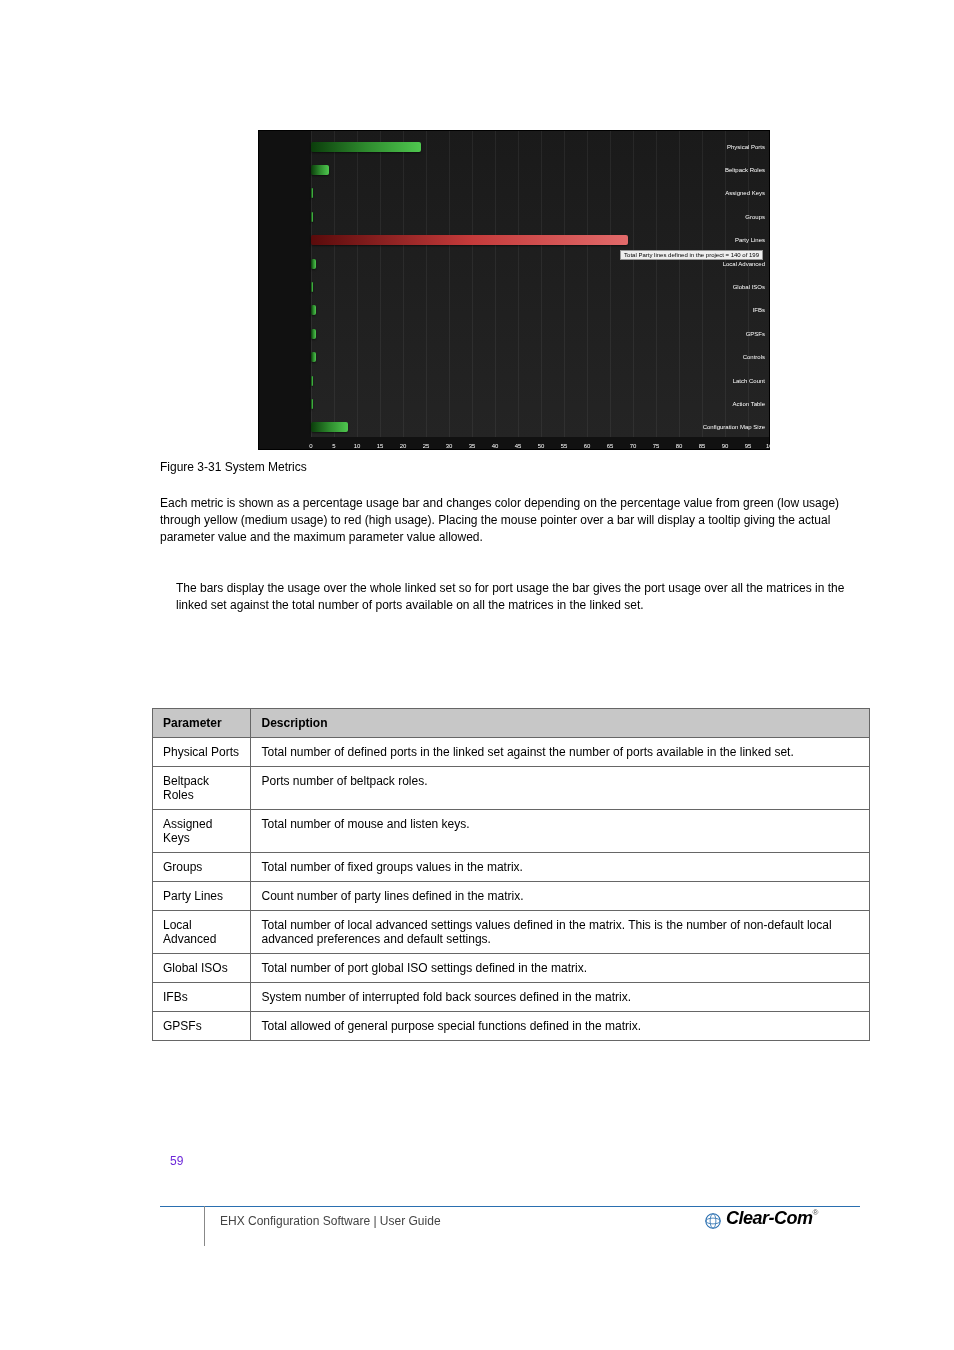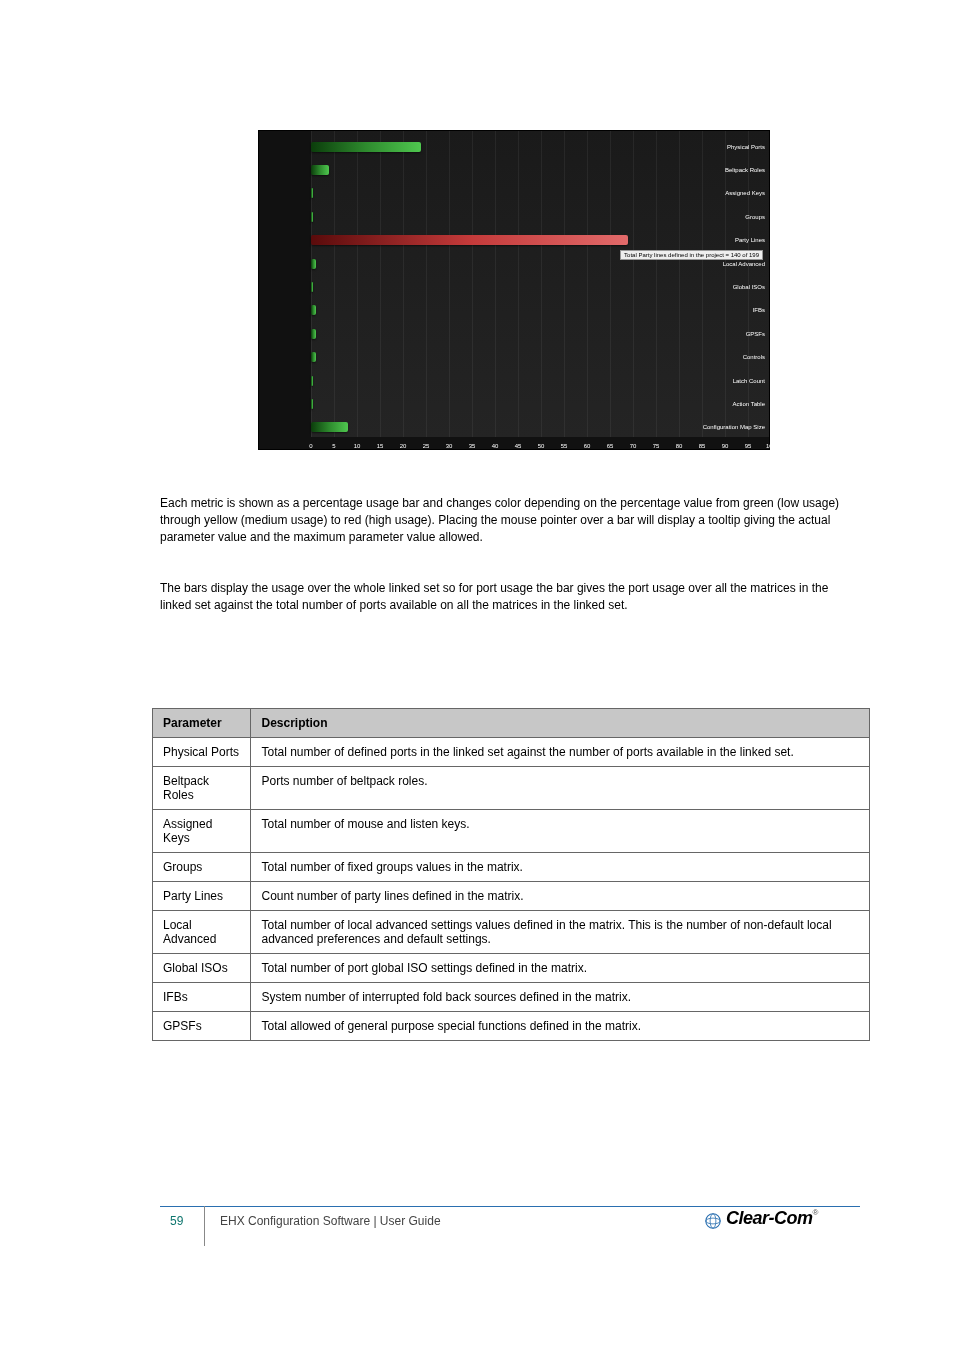--- a/index.html
+++ b/index.html
@@ -86,21 +86,21 @@
   }
 
   .caption {
     position: absolute;
     left: 160px;
     top: 460px;
     width: 640px;
     font-size: 12px;
   }
   .body1 { position: absolute; left: 160px; top: 495px; width: 700px; font-size: 12px; line-height: 1.4; }
-  .body2 { position: absolute; left: 160px; top: 580px; width: 700px; font-size: 12px; line-height: 1.4; }
+  .body2 { position: absolute; left: 176px; top: 580px; width: 700px; font-size: 12px; line-height: 1.4; }
   .body3 { position: absolute; left: 160px; top: 650px; width: 700px; font-size: 12px; line-height: 1.4; }
 
   .tbl {
     position: absolute;
     left: 152px;
     top: 708px;
     width: 718px;
     border-collapse: collapse;
     font-size: 12px;
   }
@@ -127,23 +127,23 @@
     position: absolute;
     left: 204px;
     top: 1206px;
     width: 0;
     height: 40px;
     border-left: 1px solid #888;
   }
   .pagenum {
     position: absolute;
     left: 170px;
-    top: 1214px;
-    font-size: 12px;
-    color: #0f766e;
+    top: 1154px;
+    font-size: 12px;
+    color: #6d28d9;
   }
   .footer-title {
     position: absolute;
     left: 220px;
     top: 1214px;
     font-size: 12px;
     color: #444;
   }
   .logo {
     position: absolute;
@@ -268,20 +268,21 @@
           <div class="bar bar-green" style="width: 2px;"></div>
         </div>
         <div class="ylabel" style="top: 296.308px;">Configuration Map Size</div>
         <div class="bar-row" style="top: 296.308px; left: 52px; width: 460px;">
           <div class="bar bar-green" style="width: 36.8px;"></div>
         </div>
         <div class="tooltip" style="right: 6px; top: 119.231px;">Total Party lines defined in the project = 140 of 199</div>
       </div>
   </div>
 
+  <div class="caption">Figure 3-31 System Metrics</div>
   <div class="body1">Each metric is shown as a percentage usage bar and changes color depending on the percentage value from green (low usage) through yellow (medium usage) to red (high usage). Placing the mouse pointer over a bar will display a tooltip giving the actual parameter value and the maximum parameter value allowed.</div>
   <div class="body2">The bars display the usage over the whole linked set so for port usage the bar gives the port usage over all the matrices in the linked set against the total number of ports available on all the matrices in the linked set.</div>
 
   <table class="tbl">
     <thead>
       <tr>
         <th>Parameter</th>
         <th>Description</th>
       </tr>
     </thead>

